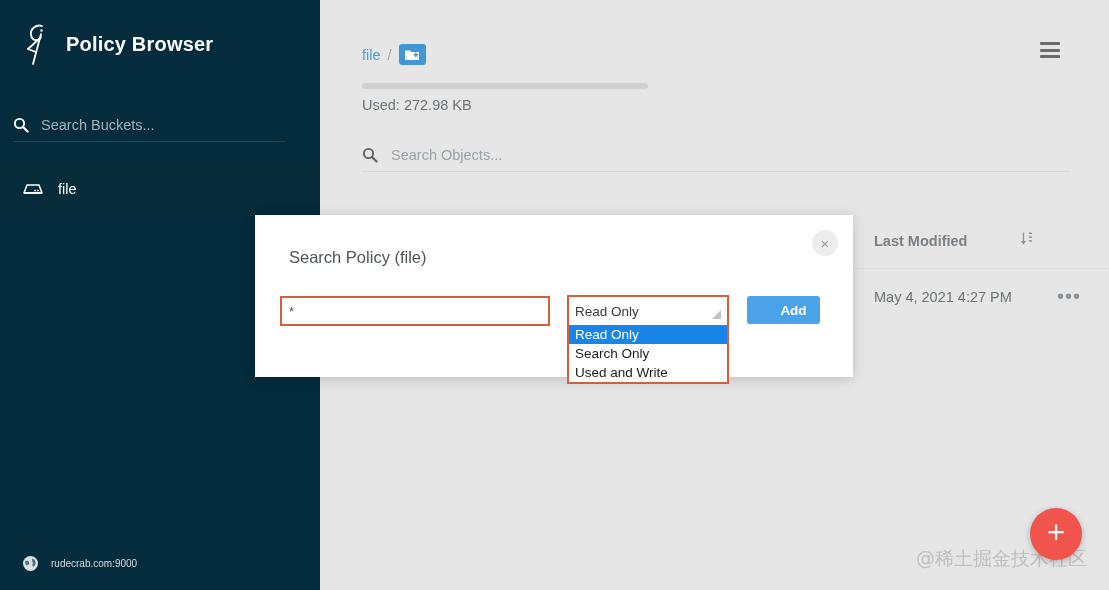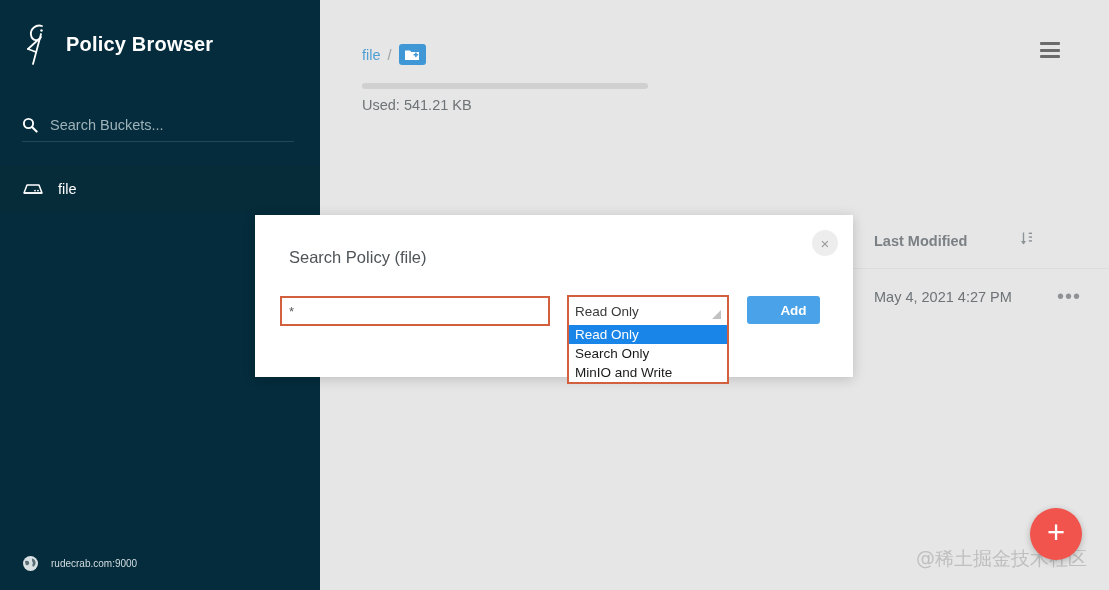--- a/index.html
+++ b/index.html
@@ -22,21 +22,21 @@
     position: absolute; left: 22px; top: 22px;
     display: flex; align-items: center; gap: 14px;
   }
   #brand-logo { width: 30px; height: 44px; display: block; }
   #brand-title {
     font-size: 20px; font-weight: 600; color: #ffffff;
     letter-spacing: .2px;
   }
 
   #bucket-search-wrap {
-    position: absolute; left: 22px; top: 108px;
+    position: absolute; left: 13px; top: 108px;
     width: 272px; height: 34px;
     display: flex; align-items: center; gap: 12px;
     border-bottom: 1px solid rgba(255,255,255,0.13);
   }
   #bucket-search-icon { width: 16px; height: 16px; flex: 0 0 16px; color:#ffffff; }
   #bucket-search-input {
     background: transparent; border: none; outline: none;
     color: #dfe7ea; font-size: 14.5px;
     font-family: "Liberation Sans", sans-serif;
     width: 230px; padding: 0;
@@ -273,22 +273,29 @@
       <div id="new-folder-btn">
         <svg viewBox="0 0 16 13">
           <path d="M1 2.5 H6 L7.3 4 H15 V12 H1 Z" fill="#ffffff"></path>
           <rect x="9.6" y="6" width="4.6" height="1.5" fill="#3f97d6"></rect>
           <rect x="11.15" y="4.5" width="1.5" height="4.6" fill="#3f97d6"></rect>
         </svg>
       </div>
     </div>
 
     <div id="usage-bar"></div>
-    <div id="usage-text">Used: 541.21 KB</div>
-
+    <div id="usage-text">Used: 272.98 KB</div>
+
+    <div id="object-search-wrap">
+      <svg id="object-search-icon" viewBox="0 0 16 16">
+        <circle cx="6.5" cy="6.5" r="4.6" stroke="#5b6164" stroke-width="1.9" fill="none"></circle>
+        <line x1="10" y1="10" x2="14.6" y2="14.6" stroke="#5b6164" stroke-width="2.1" stroke-linecap="round"></line>
+      </svg>
+      <input id="object-search-input" type="text" placeholder="Search Objects..." style="">
+    </div>
 
     <div id="obj-table">
       <div id="obj-header">
         <span id="th-last-modified">Last Modified</span>
         <svg id="sort-icon" viewBox="0 0 14 16">
           <line x1="3.5" y1="1.5" x2="3.5" y2="13" stroke="#8d9296" stroke-width="1.4"></line>
           <path d="M1 10 L3.5 13.6 L6 10 Z" fill="#8d9296"></path>
           <rect x="8.8" y="1.6" width="3.2" height="1.4" fill="#8d9296"></rect>
           <rect x="8.8" y="5.4" width="3.2" height="1.4" fill="#8d9296"></rect>
           <rect x="8.8" y="9.2" width="3.2" height="1.4" fill="#8d9296"></rect>
@@ -314,20 +321,20 @@
     <input id="policy-prefix-input" type="text" value="*" style="">
 
     <div id="policy-select-box">
       <div id="policy-select-value">
         <span>Read Only</span>
         <span id="select-arrow"></span>
       </div>
       <div id="policy-options">
         <div class="policy-option selected">Read Only</div>
         <div class="policy-option">Search Only</div>
-        <div class="policy-option">MinIO and Write</div>
+        <div class="policy-option">Used and Write</div>
       </div>
     </div>
 
     <button id="policy-add-btn">Add</button>
   </div>
 
 </div>
 
 </body></html>

